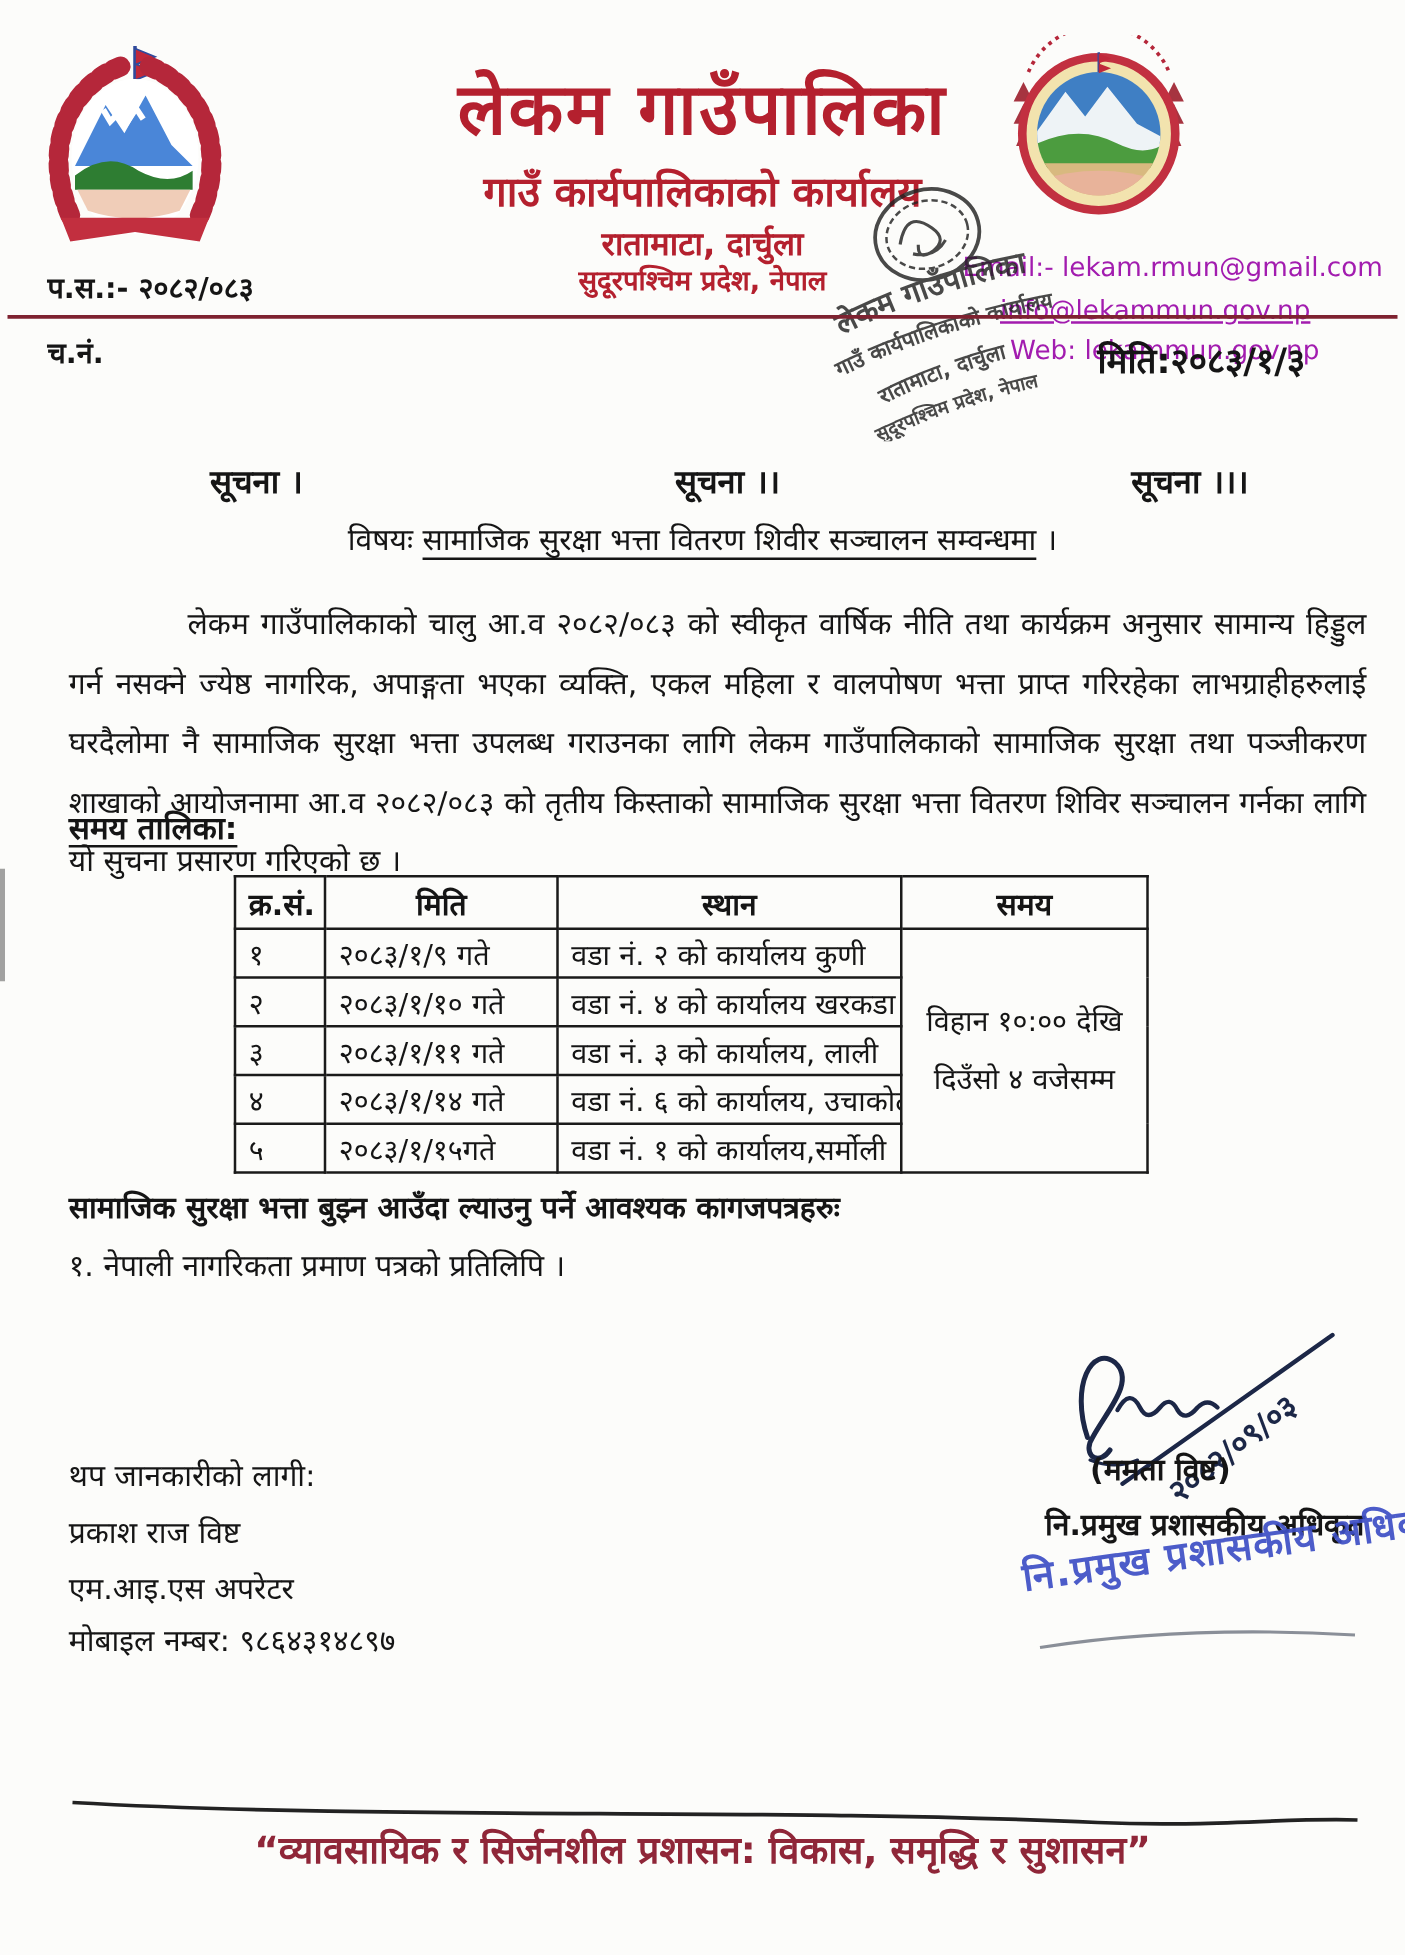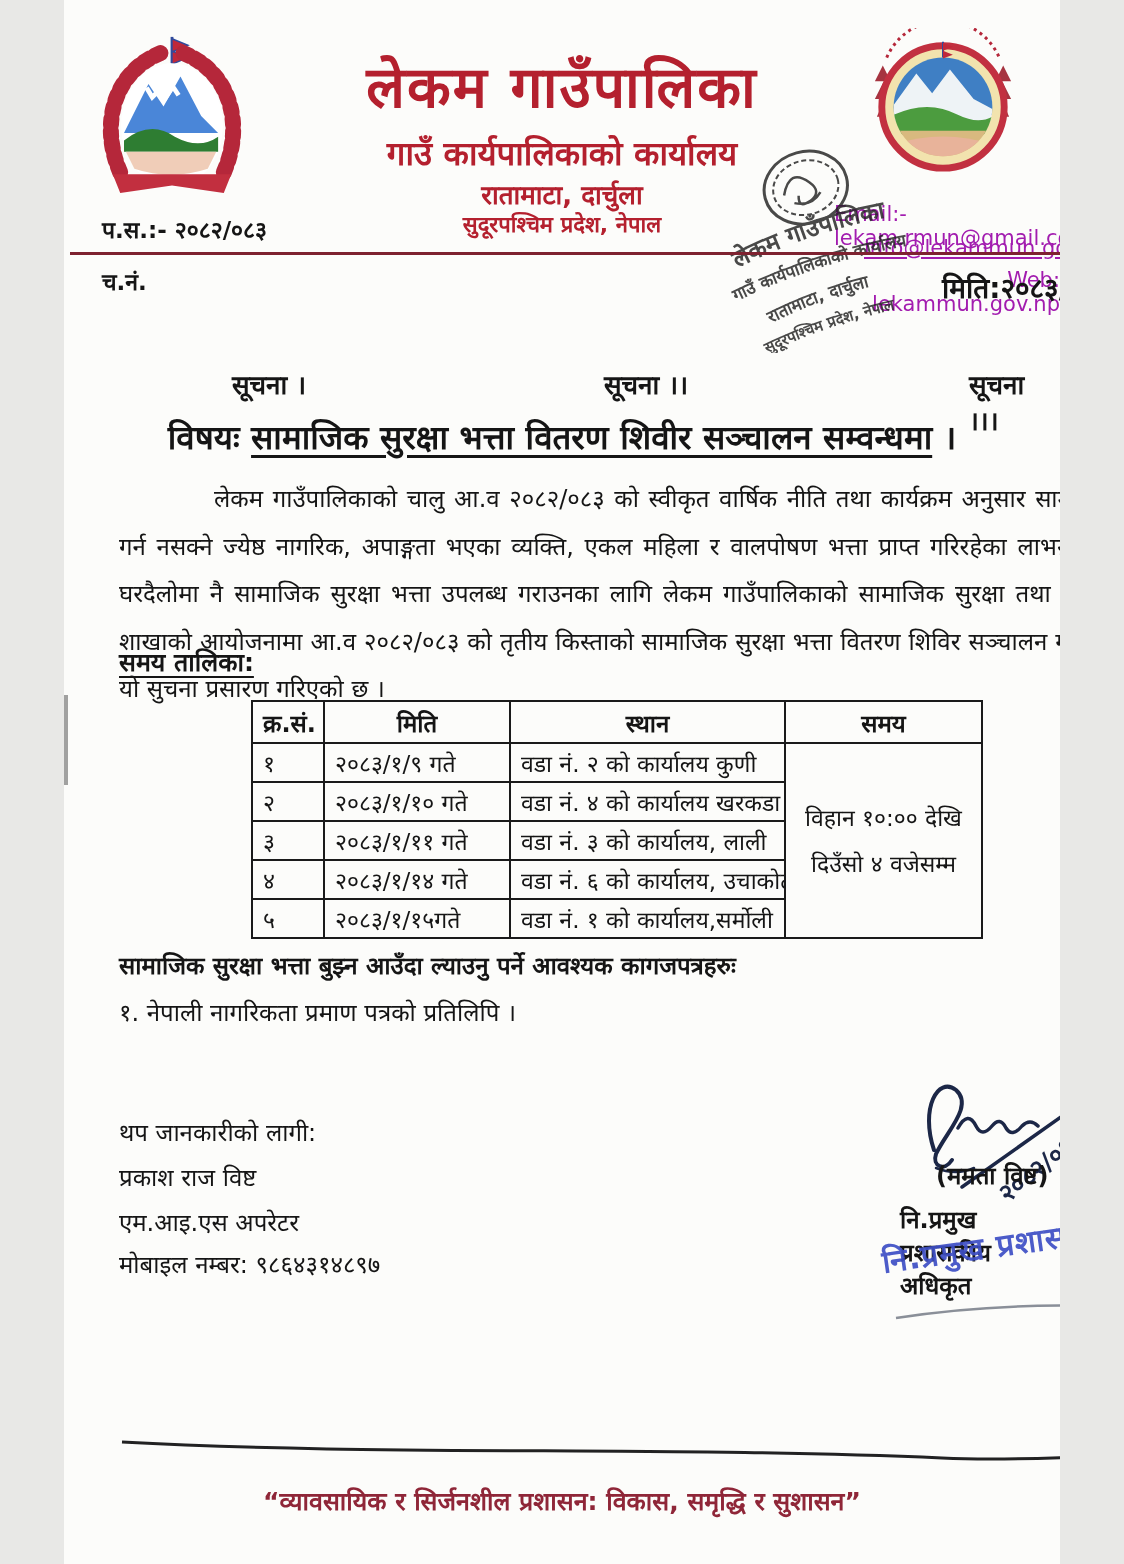--- a/index.html
+++ b/index.html
@@ -1,57 +1,57 @@
 <!DOCTYPE html>
 <html><head>
 <meta charset="utf-8">
 <style>
   html,body{margin:0;padding:0;background:#e8e8e6;}
   .page{
-    position:relative;width:996px;height:1564px;margin:0 auto;
+    position:relative;width:1124px;height:1564px;margin:0 auto;
     background:#fcfcfa;overflow:hidden;
     font-family:"DejaVu Sans","Liberation Sans",sans-serif;
     color:#151515;
   }
   .abs{position:absolute;}
   .ctr{left:0;right:0;text-align:center;}
   .red{color:#b4202e;}
   .maroon{color:#a21caf;margin-top:32px;}
   .bold{font-weight:700;}
   .hdr-title{top:46px;font-size:57px;font-weight:700;letter-spacing:2px;}
   .hdr-sub1{top:130px;font-size:33px;font-weight:700;}
   .hdr-sub2{top:176px;font-size:26px;font-weight:700;}
   .hdr-sub3{top:208px;font-size:22px;font-weight:700;}
   .refline{font-size:23px;font-weight:700;margin-top:45px;}
   .emailline{font-size:21px;font-weight:500;}
   .rule{top:252px;left:6px;width:1112px;height:3px;background:#7e2230;}
   .dateline{left:878px;top:268px;font-size:28px;font-weight:700;}
   .notice{top:366px;font-size:26px;font-weight:700;}
-  .subject{top:414px;font-size:33px;font-weight:700;}
+  .subject{top:414px;font-size:24px;font-weight:400;}
   .subject .u{text-decoration:underline;text-underline-offset:6px;}
   .para{left:55px;top:476px;width:1038px;font-size:24px;line-height:47.5px;
         text-align:justify;text-indent:95px;font-weight:500;}
   .schedlabel{left:55px;top:644px;font-size:25px;font-weight:700;
         text-decoration:underline;text-underline-offset:5px;}
   table.sched{position:absolute;left:187px;top:700px;border-collapse:collapse;
         table-layout:fixed;width:730px;}
   table.sched th,table.sched td{border:2.5px solid #1a1a1a;padding:0 10px;
         font-size:23px;overflow:hidden;white-space:nowrap;}
   table.sched th{font-size:24px;font-weight:700;text-align:center;height:40px;}
   table.sched td{height:37px;font-weight:500;text-align:left;}
   td.timecell{text-align:center !important;font-size:24px;line-height:46px;}
   .docsheading{left:55px;top:948px;font-size:24px;font-weight:700;}
   .docitem{left:55px;font-size:24px;font-weight:500;}
-  .contact{left:55px;font-size:24px;font-weight:500;}
+  .contact{left:55px;font-size:24px;font-weight:500;margin-top:48px;}
   .signname{left:872px;top:1158px;font-size:24px;font-weight:700;}
   .signtitle{left:836px;top:1202px;font-size:24px;font-weight:700;}
   .bluestamp{left:818px;top:1240px;font-size:31px;font-weight:700;color:#3e4fc5;
         transform:rotate(-8deg);transform-origin:left center;letter-spacing:1px;
         opacity:.92;white-space:nowrap;}
-  .slogan{top:1458px;font-size:25px;font-weight:700;color:#8f2638;margin-top:25px;}
+  .slogan{top:1458px;font-size:30px;font-weight:700;color:#8f2638;}
   .scan-sliver{left:0;top:695px;width:4px;height:90px;background:#555;opacity:.55;}
   .stampblock{left:620px;top:118px;opacity:.82;}
 </style>
 </head>
 <body>
 
 <div class="page">
 
   <svg class="abs" style="left:28px;top:28px;" width="160" height="190" viewBox="0 0 170 195">
     <path d="M85 6 v28" stroke="#304a9c" stroke-width="3" fill="none"></path>

